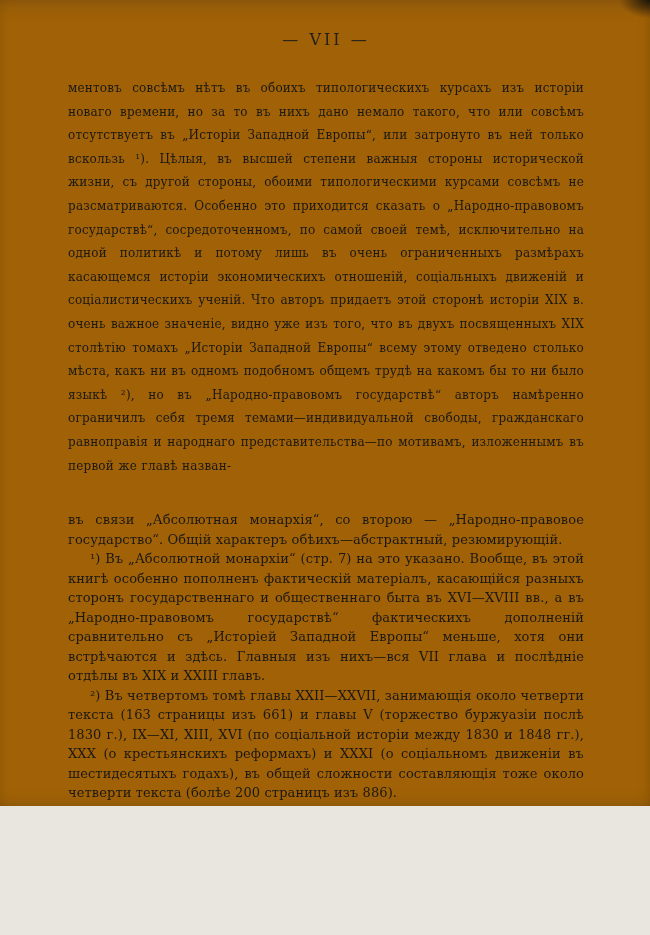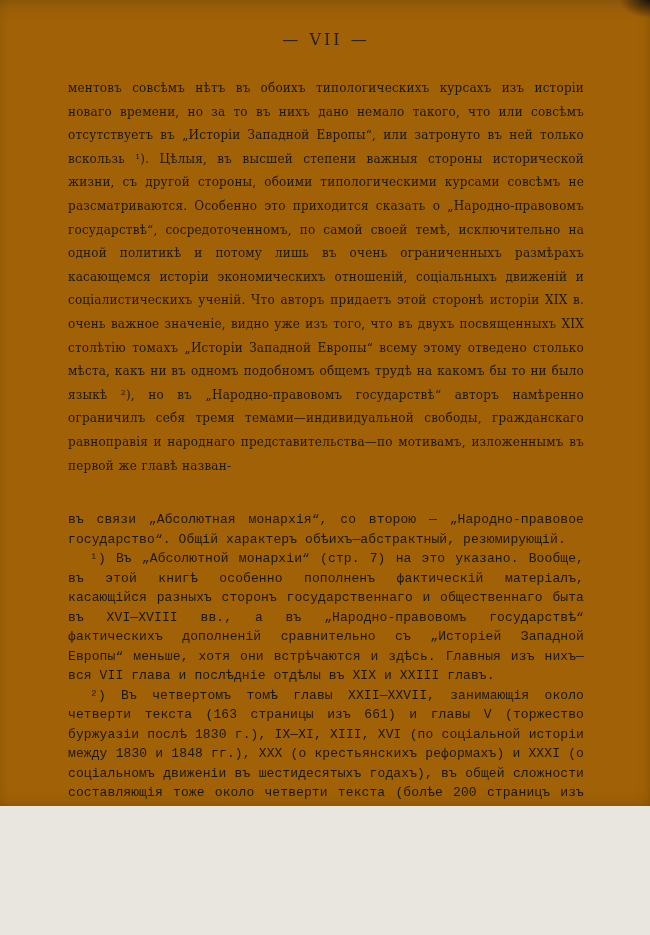--- a/index.html
+++ b/index.html
@@ -44,21 +44,20 @@
     word-spacing: .5px;
   }
   .footnotes { margin-top: 32px; }
   .fn {
     margin: 0;
     font-size: 13px;
     line-height: 19.5px;
     text-align: justify;
     text-indent: 22px;
     letter-spacing: .1px;
-    font-family: Liberation Mono, monospace;
   }
   .fn-cont { text-indent: 0; }
 </style>
 </head>
 <body>
 
 <div class="page">
   <div class="corner-mark"></div>
 
   <header class="page-header">

